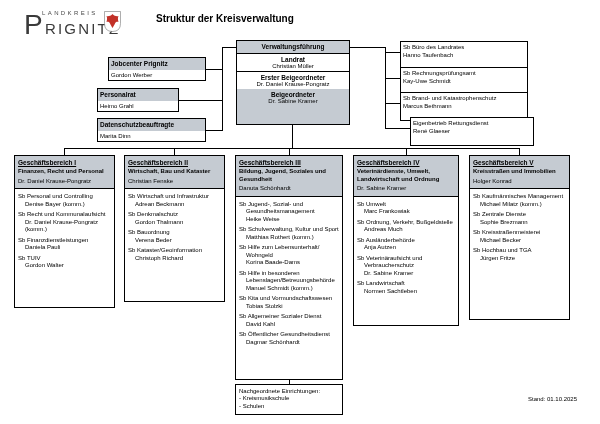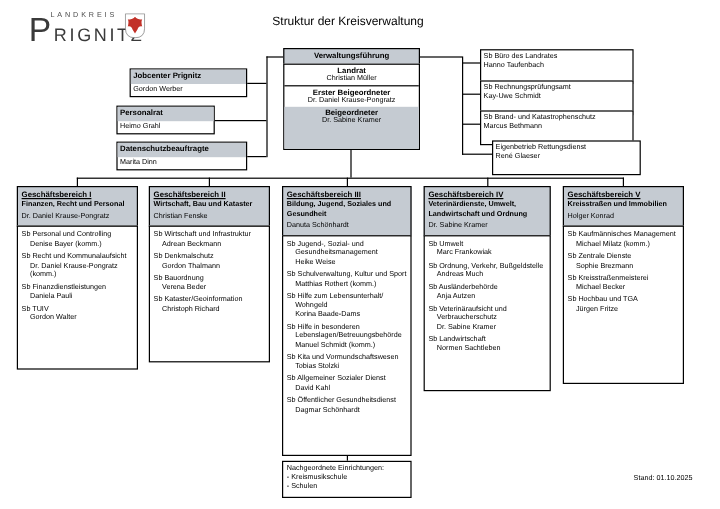--- a/index.html
+++ b/index.html
@@ -1,21 +1,21 @@
 <!DOCTYPE html>
 <html><head>
 <meta charset="utf-8">
 <style>
   html,body{margin:0;padding:0}
   body{font-family:"Liberation Sans",sans-serif;background:#fff}
   .canvas{position:relative;width:600px;height:424px;background:#fff;overflow:hidden;color:#000}
   .line{position:absolute;background:#000}
   .box{position:absolute;border:1px solid #000;background:#fff}
   .gray-fill{background:#c5cbd2}
-  .main-title{position:absolute;left:170px;top:13px;width:240px;text-align:center;font-size:10px;font-weight:normal}
+  .main-title{position:absolute;left:156px;top:13px;width:240px;font-size:10px;font-weight:bold}
   .logo{position:absolute;left:24px;top:10px;width:130px;height:52px;color:#3a3a3a}
   .logo-line1{margin-left:18px;font-size:6px;letter-spacing:2.4px;color:#4a4a4a}
   .logo-line2{font-size:15px;letter-spacing:2.2px;line-height:17px}
   .logo-line2::first-letter{font-size:28px}
   .coat{position:absolute;left:80px;top:1px;width:17px;height:21px}
   .vf-box{left:236px;top:40px;width:112px;height:14px;font-size:6.5px;font-weight:bold;text-align:center;line-height:12px}
   .landrat-box{left:236px;top:53px;width:112px;height:70px;font-size:6px;text-align:center;display:flex;flex-direction:column}
   .lb-sec{padding:2px 1px}
   .lb-sec .role{font-weight:bold;font-size:6.5px}
   .lb-divider{border-bottom:1px solid #000}

